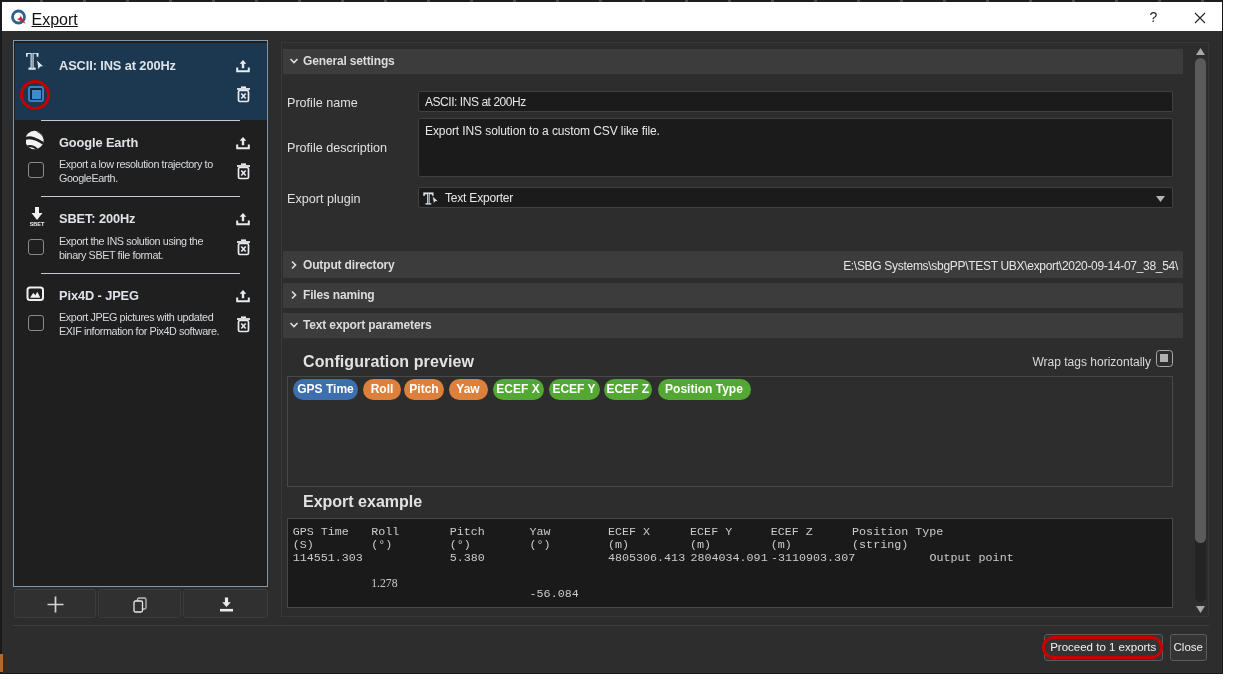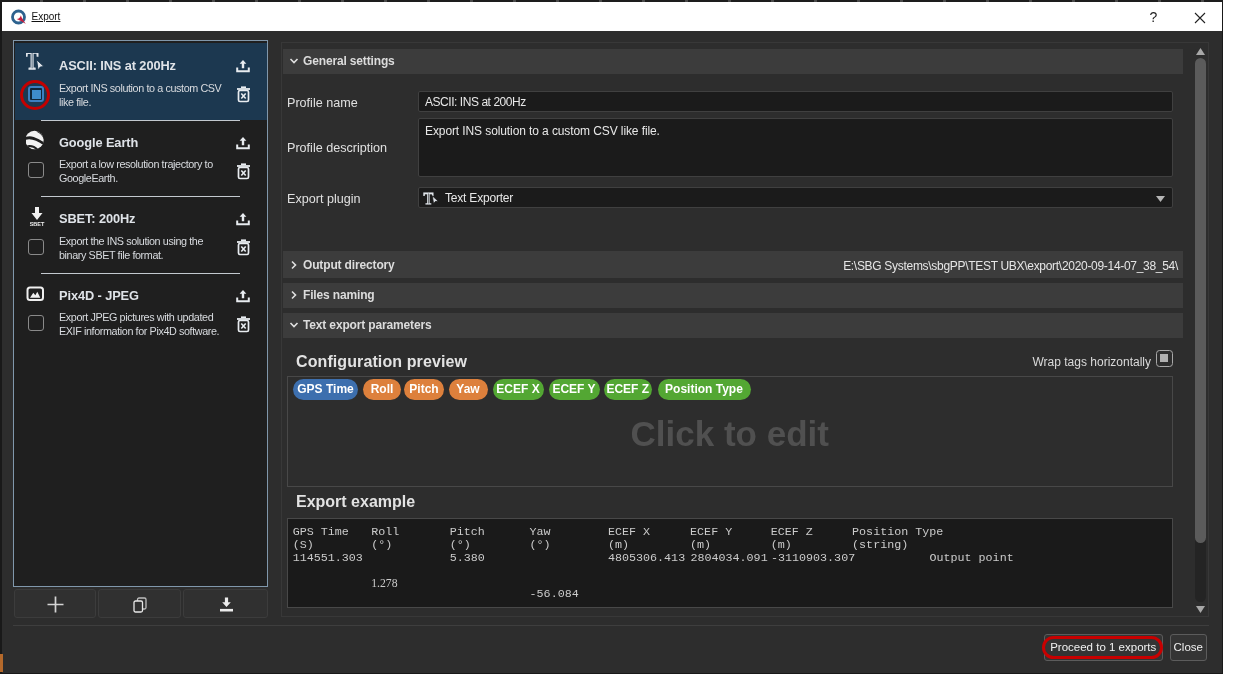--- a/index.html
+++ b/index.html
@@ -7,21 +7,21 @@
   font-family:"Liberation Sans", sans-serif; }
 .abs { position:absolute; }
 #frame { position:absolute; left:0; top:0; width:1223px; height:673.5px; background:#191919; }
 #tabs { position:absolute; left:0; top:0; width:1223px; height:2px;
   background:repeating-linear-gradient(90deg,#1d1d1d 0 40px,#4a4a4a 40px 43px); }
 #titlebar { position:absolute; left:1.5px; top:2px; width:1220.5px; height:28.5px; background:#fff; }
 #dlg { position:absolute; left:1.5px; top:30.5px; width:1220.5px; height:642px; background:#2d2d2d; }
 #accent { position:absolute; left:0; top:654px; width:2.5px; height:18px; background:#b4692b; }
 
 
-#ttl { position:absolute; left:30px; top:9px; font-size:10px; color:#111;text-decoration:underline; }
+#ttl { position:absolute; left:30px; top:9px; font-size:16px; color:#111;text-decoration:underline; }
 #qmark { position:absolute; left:1144px; top:7px; width:16px; text-align:center; font-size:14px; color:#222; }
 
 
 #panel { position:absolute; left:13px; top:40px; width:254.5px; height:547px;
   background:#1f1f1f; border:1px solid #8097ab; }
 .item { position:absolute; left:1px; width:251.5px; height:76.5px; }
 .item .ttl { position:absolute; left:44px; top:15px; font-size:12.8px; letter-spacing:-0.1px; font-weight:bold; color:#dfe3e8; }
 .item .dsc { position:absolute; left:44px; top:37.5px; width:200px; font-size:10.8px; letter-spacing:-0.4px; line-height:14px; color:#d8dbdf; }
 .cb { position:absolute; left:13px; top:42.5px; width:16px; height:16px; border-radius:3px; border:1.5px solid #8a8a8a; }
 .cb-on { border-width:2px; border-color:#3c7fc0; background:#10263a; }
@@ -42,21 +42,21 @@
 
 
 #cbox { position:absolute; left:281px; top:42px; width:928px; height:575px; border:1px solid #383838; }
 .hbar { position:absolute; left:283px; width:900px; height:24.5px; background:#3c3c3c; }
 .hbar .tx { position:absolute; left:20px; top:5px; font-size:12px; letter-spacing:-0.15px; font-weight:bold; color:#dcdcdc; }
 .hbar .rv { position:absolute; right:5px; top:5.5px; font-size:12px; letter-spacing:-0.15px; color:#e6e6e6; }
 .hbar svg { position:absolute; left:5.5px; top:7px; }
 .lbl { position:absolute; left:287px; font-size:12.6px; color:#e0e0e0; }
 .field { position:absolute; left:418px; width:754.5px; background:#1b1b1b; border:1px solid #404040; border-radius:2px;
   font-size:12.5px; color:#e8e8e8; }
-.h2 { position:absolute; left:296px; font-size:16px; line-height:16px; font-weight:bold; color:#e2e2e2; }
+.h2 { position:absolute; left:303px; font-size:16px; line-height:16px; font-weight:bold; color:#e2e2e2; }
 .chip { position:absolute; height:21px; border-radius:10.5px; color:#fff; font-size:12px; font-weight:bold;
   text-align:center; line-height:21px; }
 .mono { position:absolute; font-family:"Liberation Mono", monospace; font-size:11.7px; line-height:12px; color:#cbcbcb; white-space:pre; }
 </style>
 </head>
 <body>
 <div id="frame"></div>
 <div id="tabs"></div>
 <div id="titlebar">
   <svg class="abs" style="left:8px; top:4.5px;" width="21" height="21" viewBox="0 0 21 21">
@@ -72,21 +72,20 @@
 <div id="dlg"></div>
 <div id="accent"></div>
 
 <div id="panel">
   <div class="item" style="top:2px; background:#1c3850;">
     <svg class="ico" width="22" height="22" viewBox="0 0 22 22">
       <text x="0" y="13.4" font-family="Liberation Serif" font-size="20" fill="none" stroke="#dfe4ea" stroke-width="1.1" transform="scale(1,1.22)">T</text>
       <path d="M10.5 6.5 L18 13.6 L14.2 14.1 L12.1 17.3 Z" fill="#dfe4ea" stroke="#1c3850" stroke-width="1"></path>
     </svg>
     <div class="ttl">ASCII: INS at 200Hz</div>
-    <div class="dsc">Export INS solution to a custom CSV<br>like file.</div>
     <div class="cb cb-on">
         <i></i>
       </div>
     <svg class="act1" width="14" height="14" viewBox="0 0 14 14">
       <path d="M7 1 L10.4 4.8 L8.2 4.8 L8.2 9.2 L5.8 9.2 L5.8 4.8 L3.6 4.8 Z" fill="#e8ecf0"></path>
       <path d="M1.2 8.5 L1.2 12.3 L12.8 12.3 L12.8 8.5" fill="none" stroke="#e8ecf0" stroke-width="2"></path>
     </svg>
     <svg class="act2" width="15" height="17" viewBox="0 0 15 17">
       <rect x="2.5" y="4.5" width="10" height="11" rx="1.5" fill="none" stroke="#e8ecf0" stroke-width="1.7"></rect>
       <path d="M1 3 L14 3" stroke="#e8ecf0" stroke-width="1.8"></path>
@@ -253,21 +252,20 @@
 
 <div class="abs" style="left:287px; top:376px; width:885.5px; height:111px; border:1px solid #484848;">
   <div class="chip" style="left:5px;     top:2px; width:65px;   background:#3d6fae;">GPS Time</div>
   <div class="chip" style="left:75px;    top:2px; width:38px;   background:#dd803c;">Roll</div>
   <div class="chip" style="left:116px;   top:2px; width:40px;   background:#dd803c;">Pitch</div>
   <div class="chip" style="left:160.5px; top:2px; width:39px;   background:#dd803c;">Yaw</div>
   <div class="chip" style="left:204.5px; top:2px; width:51px;   background:#53a733;">ECEF X</div>
   <div class="chip" style="left:260.5px; top:2px; width:51px;   background:#53a733;">ECEF Y</div>
   <div class="chip" style="left:315.5px; top:2px; width:48.5px; background:#53a733;">ECEF Z</div>
   <div class="chip" style="left:369.5px; top:2px; width:93px;   background:#53a733;">Position Type</div>
-  <div class="abs" style="left:0; top:36.5px; width:100%; text-align:center; font-size:35px; font-weight:bold; color:#505050;">Click to edit</div>
 </div>
 
 <div class="h2" style="top:494px;">Export example</div>
 <div class="abs" style="left:287px; top:518px; width:885.5px; height:90px; background:#1a1a1a; border:1px solid #484848;"></div>
 <div class="mono" style="left:292.7px; top:525.5px;">GPS Time</div>
 <div class="mono" style="left:371.2px; top:525.5px;">Roll</div>
 <div class="mono" style="left:449.7px; top:525.5px;">Pitch</div>
 <div class="mono" style="left:529.6px; top:525.5px;">Yaw</div>
 <div class="mono" style="left:608px; top:525.5px;">ECEF X</div>
 <div class="mono" style="left:690.1px; top:525.5px;">ECEF Y</div>

